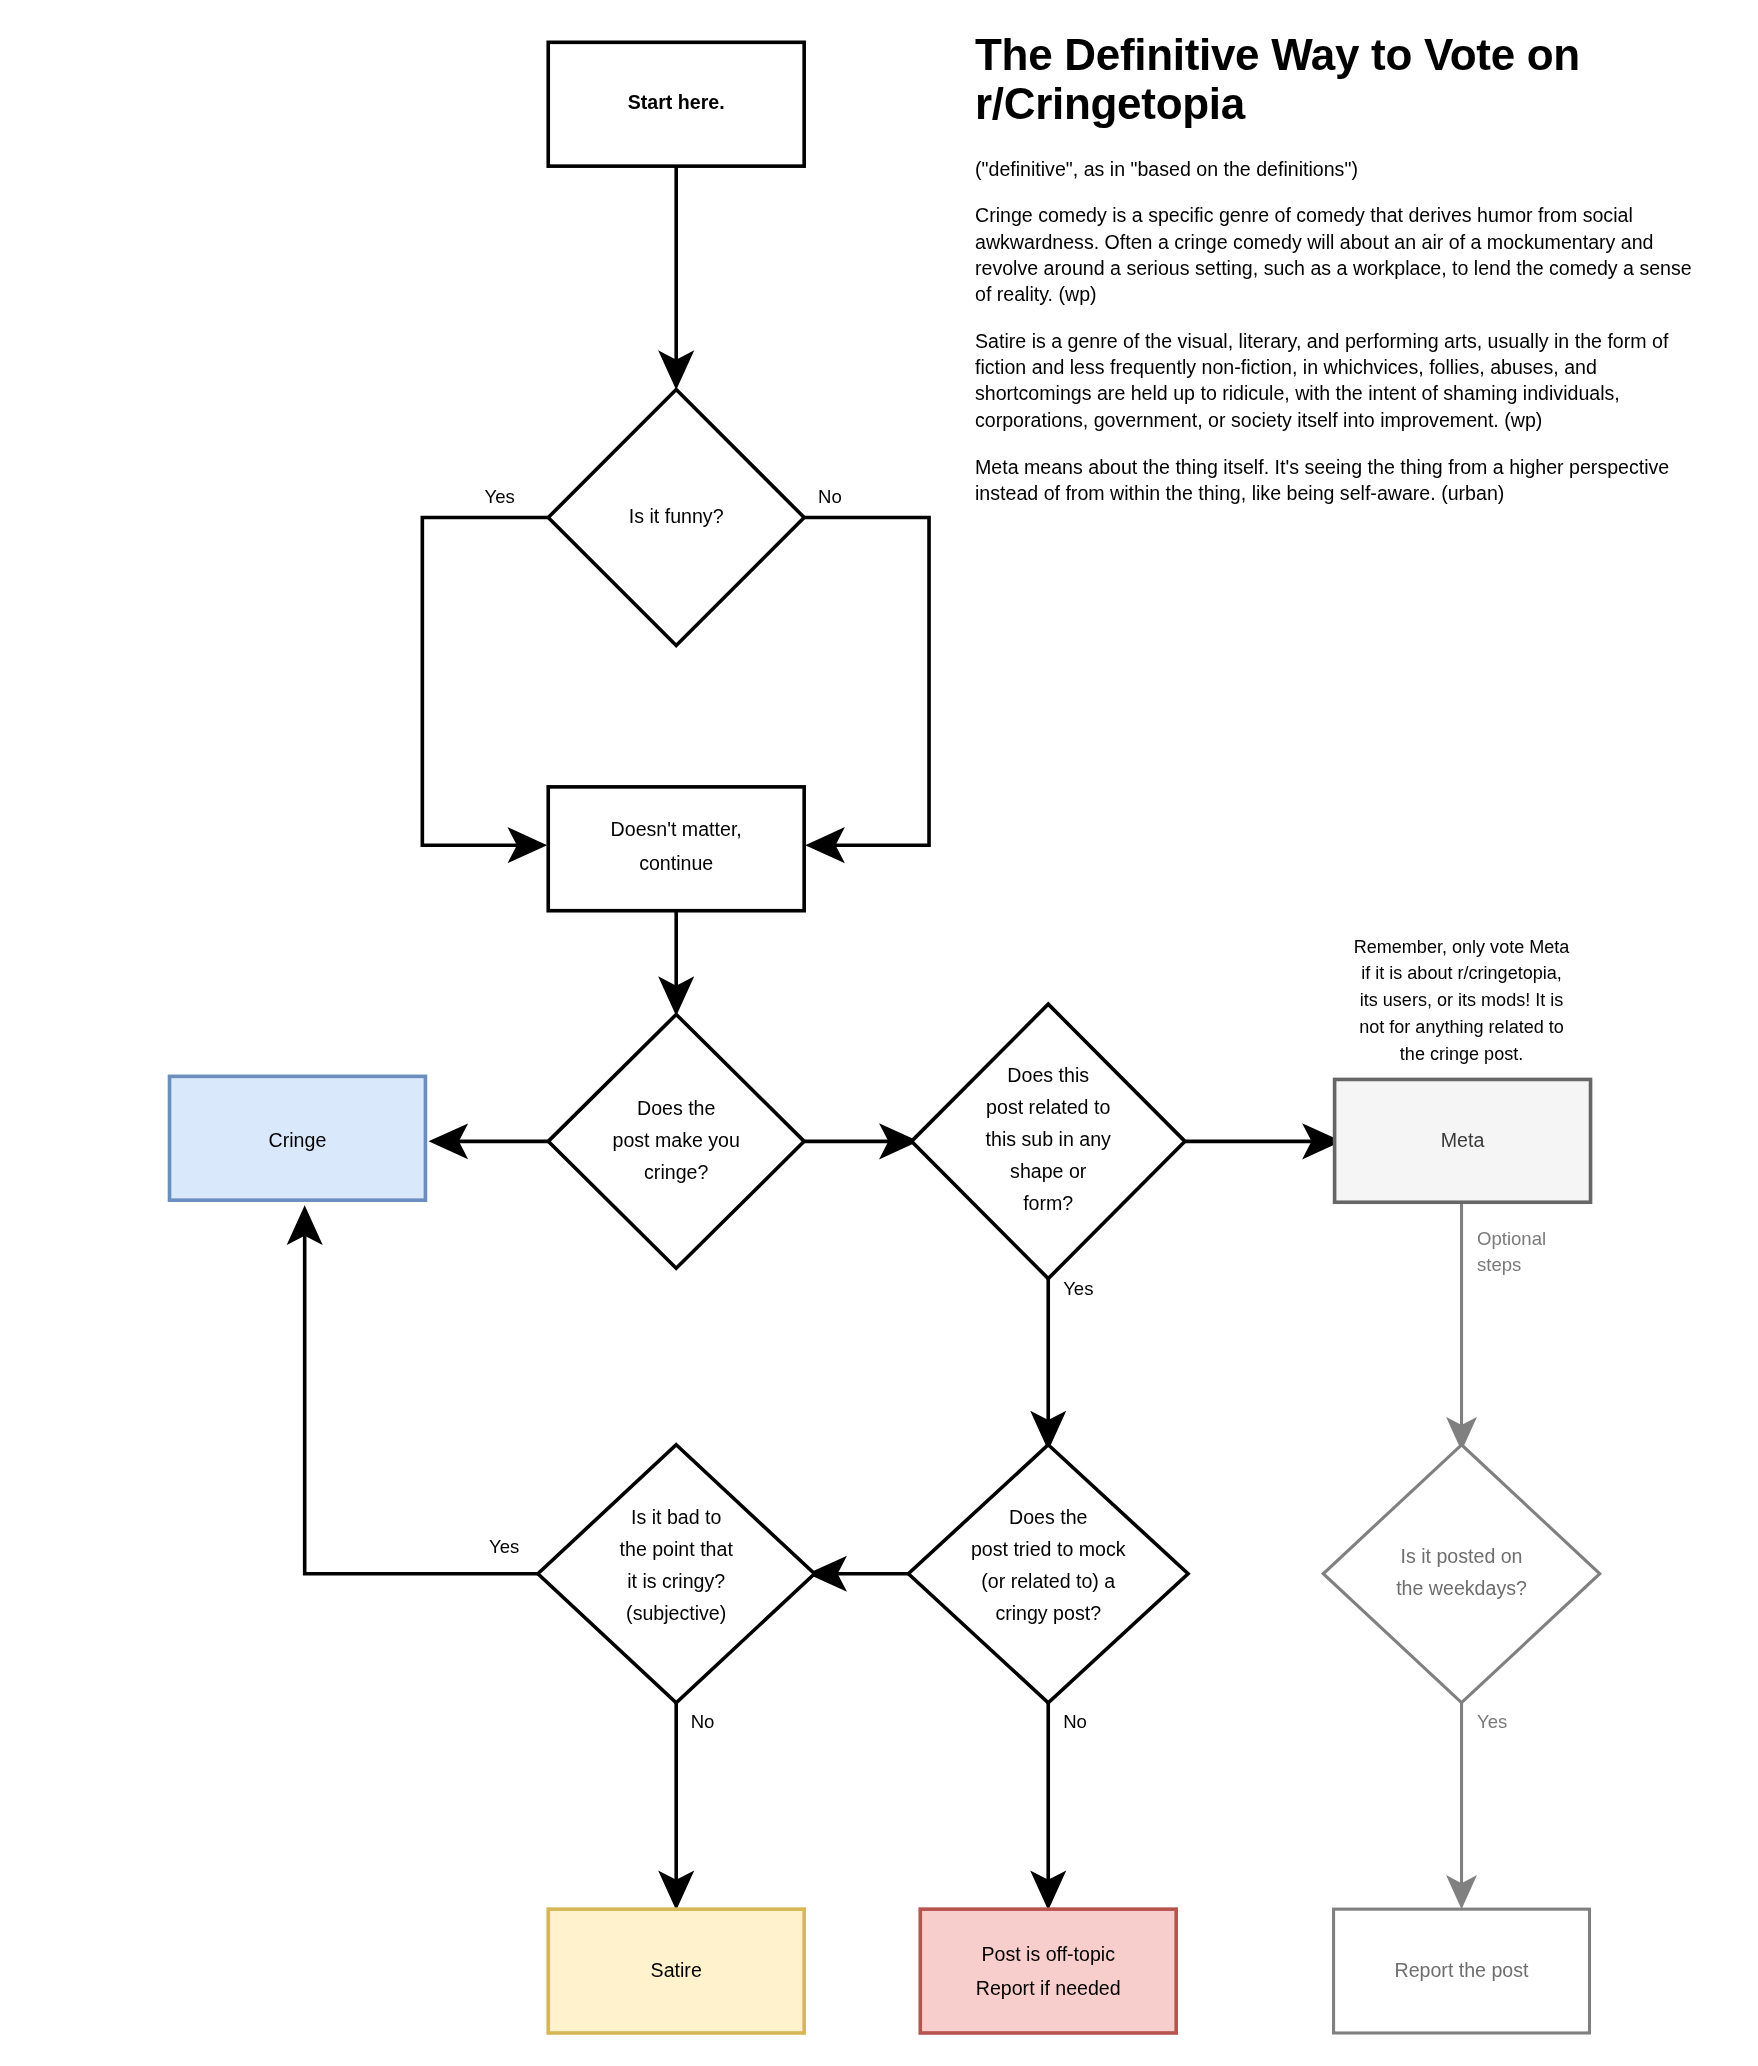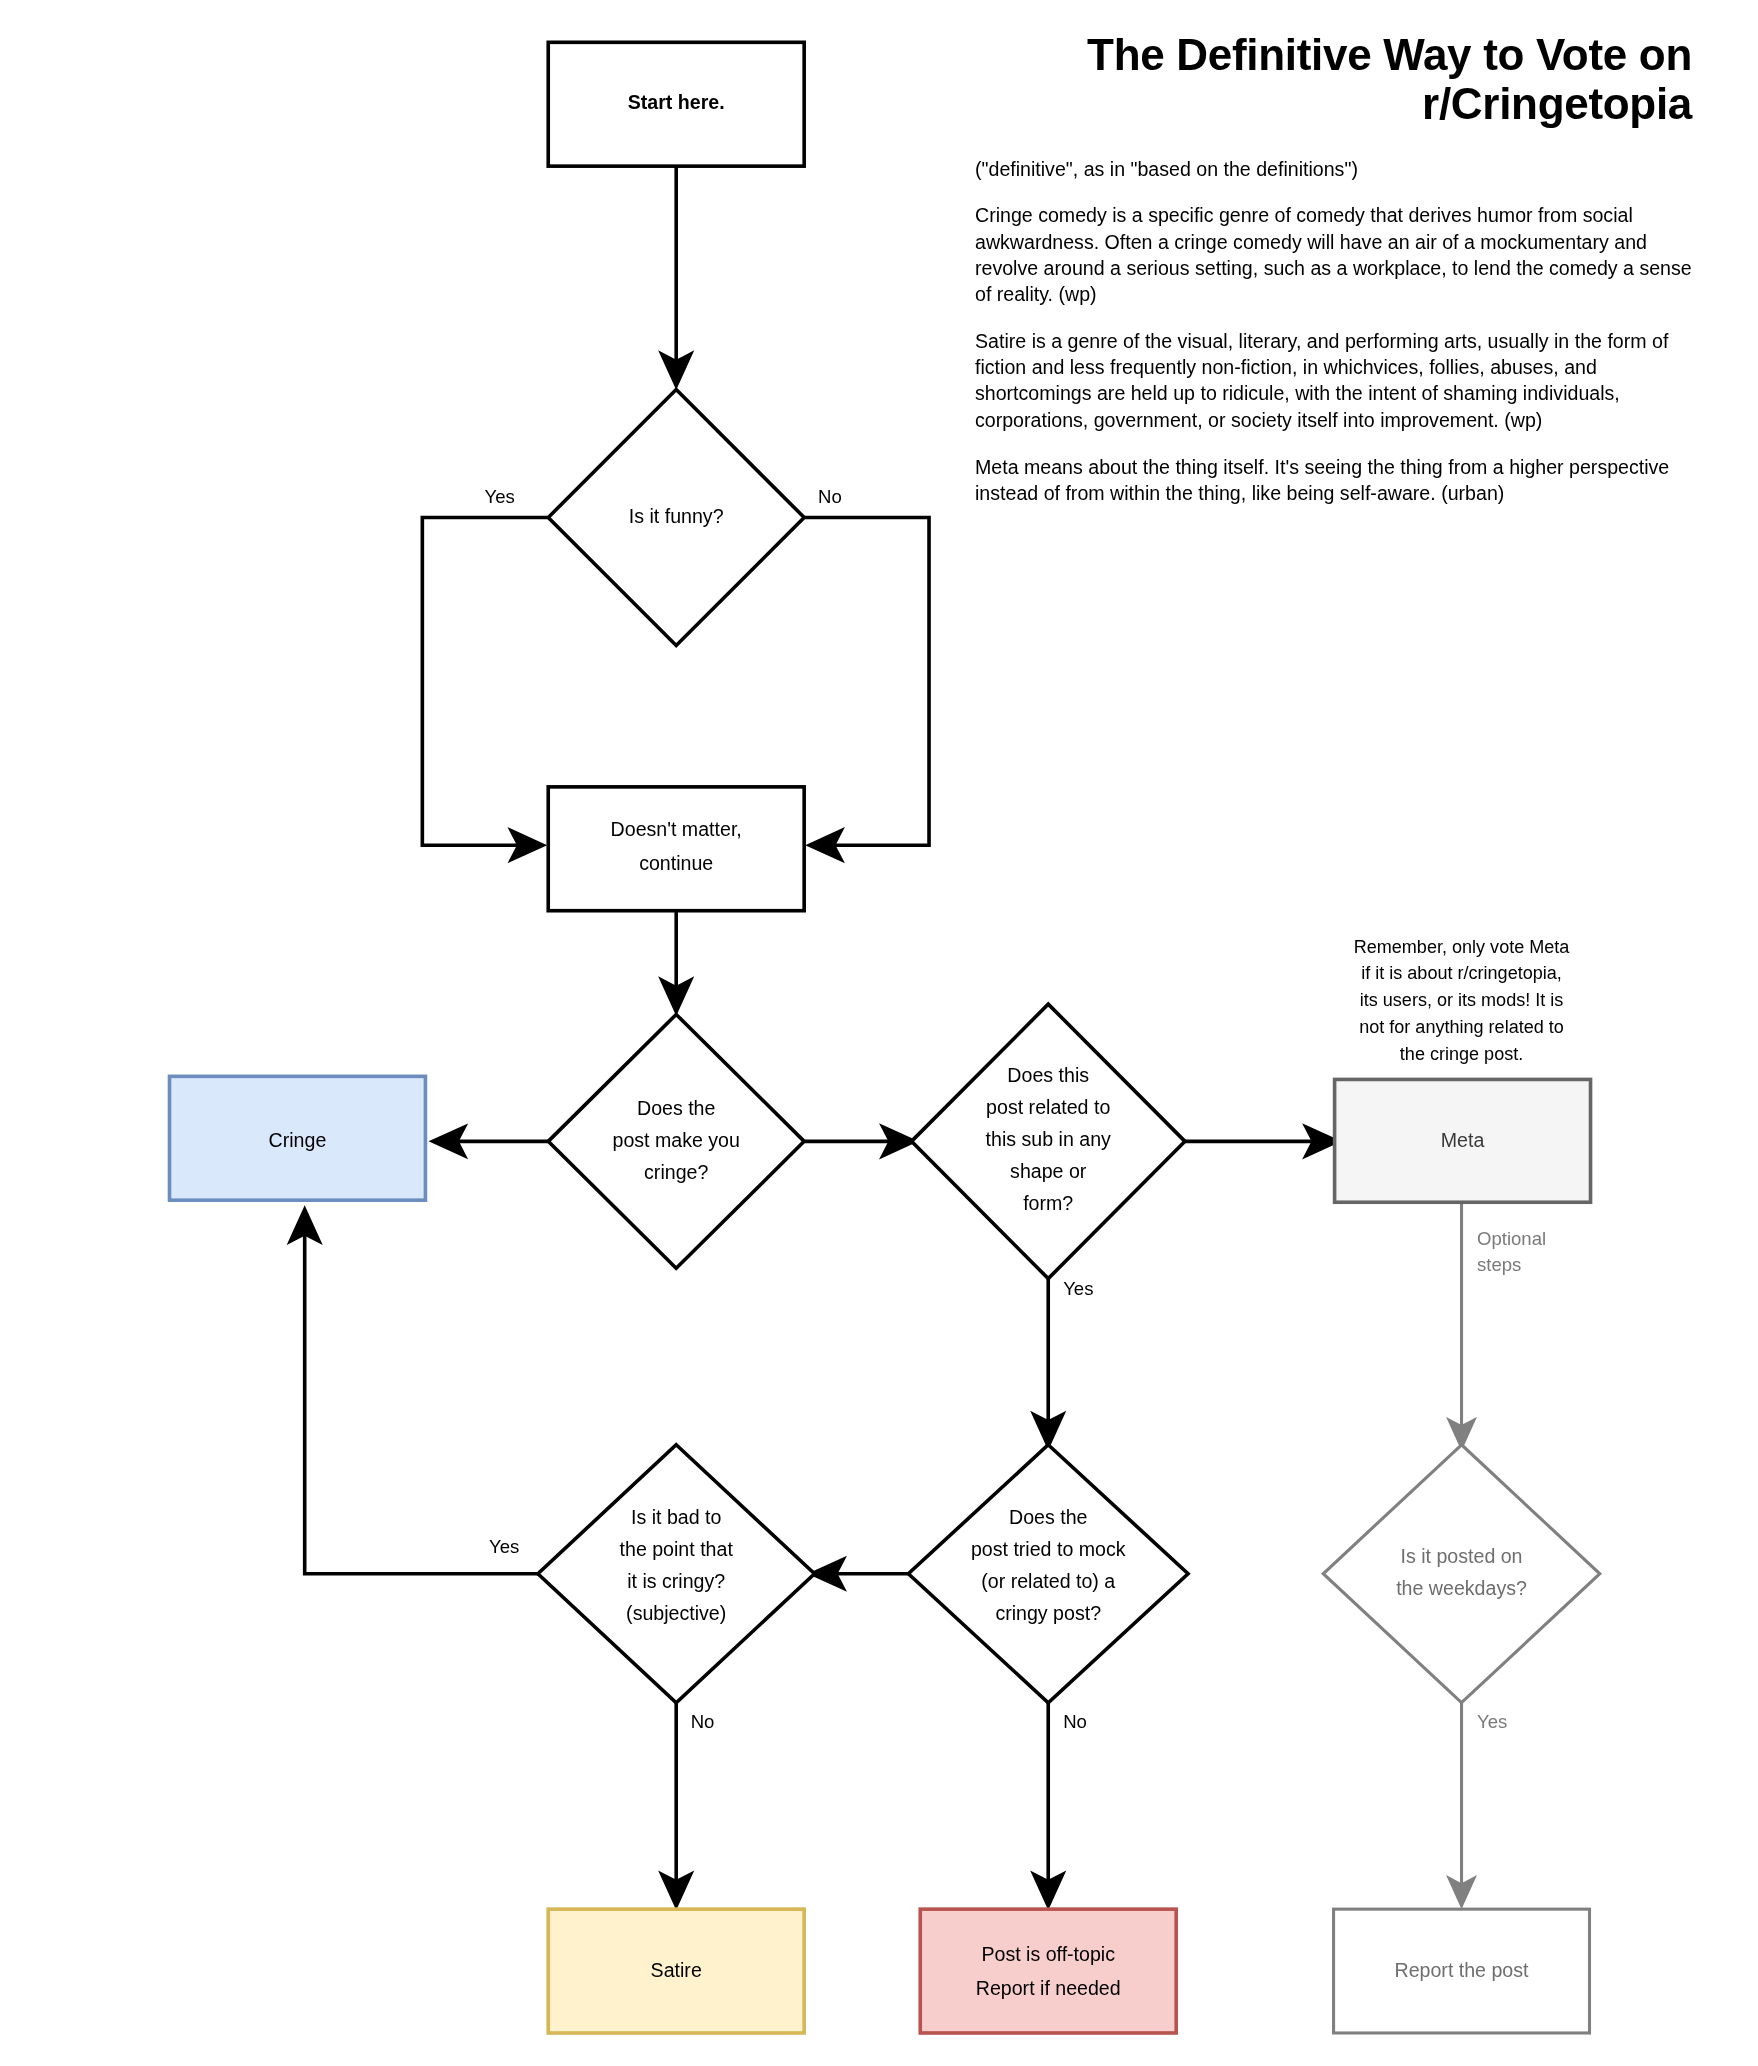--- a/index.html
+++ b/index.html
@@ -28,21 +28,20 @@
     top: 30px;
     width: 717px;
   }
   #doc-title {
     font-size: 44px;
     font-weight: bold;
     line-height: 1.12;
     color: #000000;
     margin: 0 0 27px 0;
     letter-spacing: -0.3px;
-    text-align: right;
   }
   .para {
     font-size: 19.6px;
     line-height: 1.34;
     color: #000000;
     margin: 0 0 20.6px 0;
   }
 
   
   #flow {
@@ -247,19 +246,19 @@
     <g>
       <rect x="2584" y="3700" width="496" height="240" fill="#ffffff" stroke="#808080" stroke-width="6"></rect>
       <text class="node-text gray" x="2832" y="3822">Report the post</text>
     </g>
 
   </svg>
 
   <div id="sidebar">
     <h1 id="doc-title">The Definitive Way to Vote on r/Cringetopia</h1>
     <p class="para">("definitive", as in "based on the definitions")</p>
-    <p class="para">Cringe comedy is a specific genre of comedy that derives humor from social awkwardness. Often a cringe comedy will have an air of a mockumentary and revolve around a serious setting, such as a workplace, to lend the comedy a sense of reality. (wp)</p>
+    <p class="para">Cringe comedy is a specific genre of comedy that derives humor from social awkwardness. Often a cringe comedy will about an air of a mockumentary and revolve around a serious setting, such as a workplace, to lend the comedy a sense of reality. (wp)</p>
     <p class="para">Satire is a genre of the visual, literary, and performing arts, usually in the form of fiction and less frequently non-fiction, in whichvices, follies, abuses, and shortcomings are held up to ridicule, with the intent of shaming individuals, corporations, government, or society itself into improvement. (wp)</p>
     <p class="para">Meta means about the thing itself. It's seeing the thing from a higher perspective instead of from within the thing, like being self-aware. (urban)</p>
   </div>
 
 </div>
 
 
 </body></html>

